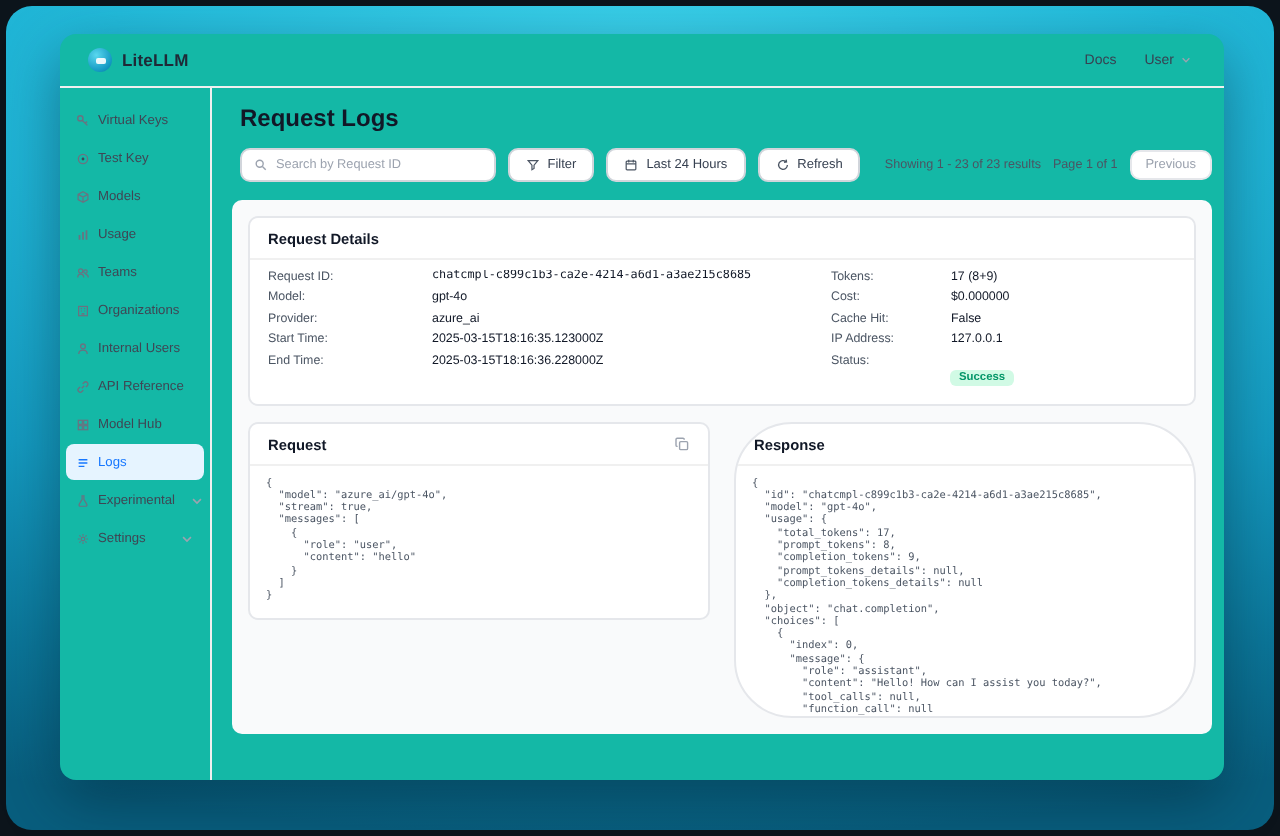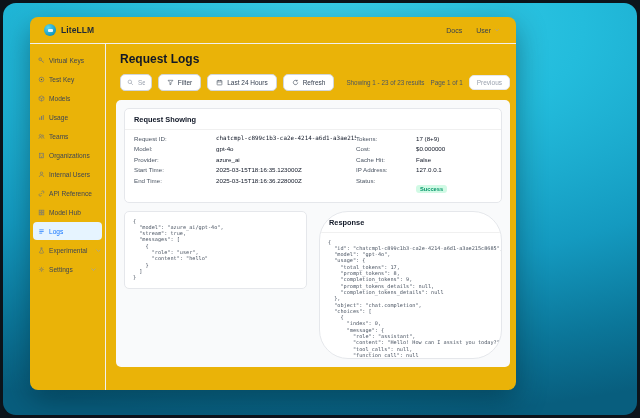--- a/index.html
+++ b/index.html
@@ -2,22 +2,22 @@
 <html><head>
 <meta charset="utf-8">
 <style>
   * { margin:0; padding:0; box-sizing:border-box; }
   html,body { width:640px; height:418px; overflow:hidden; }
   body { background:#0c141b; font-family:"Liberation Sans", sans-serif; position:relative; }
 
   .teal-bg { position:absolute; inset:3px; border-radius:13px;
     background:radial-gradient(130% 95% at 50% 6%, #3bd2ec 0%, #23bcdc 32%, #149ac0 62%, #0b7699 84%, #085e7e 100%); }
 
-  .window { position:absolute; left:30px; top:17px; width:486px; height:373px;
-    background:#eab308; border-radius:8px; overflow:hidden;
+  .window { position:absolute; left:30px; top:17px; width:582px; height:373px;
+    background:#14b8a6; border-radius:8px; overflow:hidden;
     box-shadow:0 10px 30px rgba(0,30,45,.45); display:flex; flex-direction:column; }
 
   
   .topbar { height:27px; flex:0 0 27px; display:flex; align-items:center; justify-content:space-between;
     padding:0 16px 0 14px; border-bottom:1px solid #f0f0f0; }
   .brand { display:flex; align-items:center; gap:5px; }
   .logo { width:12px; height:12px; border-radius:50%;
     background:radial-gradient(circle at 35% 30%, #59d8ef, #1398c2 70%, #0b7699); position:relative; }
   .logo::after { content:""; position:absolute; left:3.5px; top:4.5px; width:5px; height:3px; border-radius:1px; background:#fff; opacity:.9; }
   .brand-name { font-size:8.5px; font-weight:700; color:#1f2937; letter-spacing:.1px; }
@@ -299,21 +299,21 @@
       </div>
 
       <div class="table-wrap">
         
       </div>
 
       <div class="expand-panel">
 
         <div class="card">
           <div class="card-title">
-            <span>Request Showing</span>
+            <span>Request Details</span>
           </div>
           <div class="details-grid">
             <div class="dcol left">
               <span class="dlabel">Request ID:</span>
               <span class="dval mono">chatcmpl-c899c1b3-ca2e-4214-a6d1-a3ae215c8685</span>
               <span class="dlabel">Model:</span>
               <span class="dval">gpt-4o</span>
               <span class="dlabel">Provider:</span>
               <span class="dval">azure_ai</span>
               <span class="dlabel">Start Time:</span>
@@ -331,20 +331,26 @@
               <span class="dlabel">IP Address:</span>
               <span class="dval">127.0.0.1</span>
               <span class="dlabel">Status:</span>
               <span><span class="badge ok">Success</span></span>
             </div>
           </div>
         </div>
 
         <div class="json-row">
           <div class="card json-card">
+            <div class="card-title">
+              <span>Request</span>
+              <svg class="copy-ic" viewBox="0 0 16 16">
+                  <use href="#i-copy"></use>
+                </svg>
+            </div>
             <pre>{
   "model": "azure_ai/gpt-4o",
   "stream": true,
   "messages": [
     {
       "role": "user",
       "content": "hello"
     }
   ]
 }</pre>

